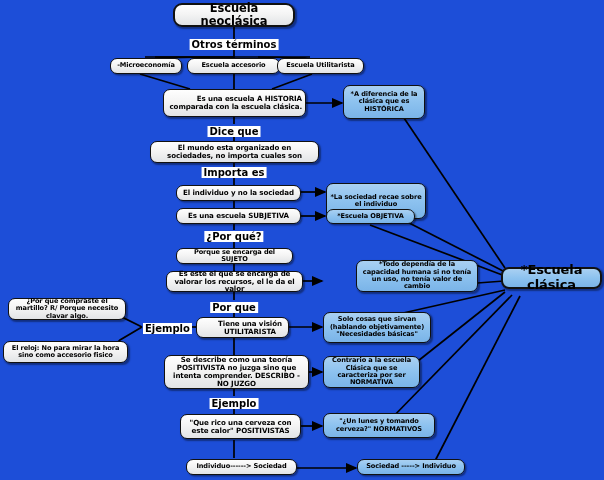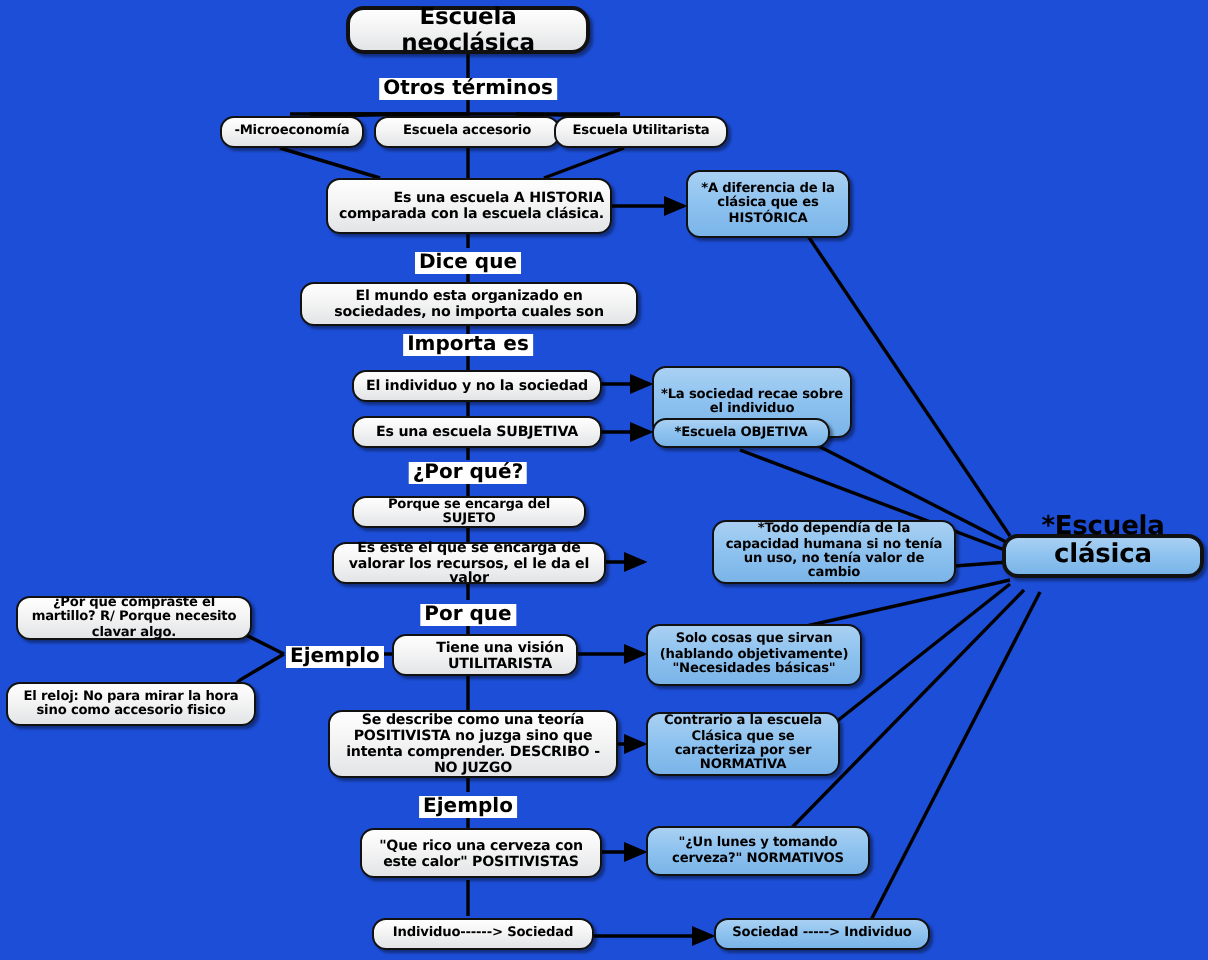--- a/index.html
+++ b/index.html
@@ -212,21 +212,21 @@
   </div>
 
   <div class="node grey sm" style="left:166px; top:271px; width:137px; height:21px;">
     <span>Es este el que se encarga de valorar los recursos, el le da el valor</span>
   </div>
 
   <div class="node blue xs" style="left:323px; top:260px; width:122px; height:32px;margin-left:33px;">
     <span>*Todo dependía de la capacidad humana si no tenía un uso, no tenía valor de cambio</span>
   </div>
 
-  <div class="node blue hub" style="left:501px; top:267px; width:101px; height:22px;align-items:flex-end;">
+  <div class="node blue hub" style="left:501px; top:267px; width:101px; height:22px;">
     <span>*Escuela clásica</span>
   </div>
 
   <div class="node grey xs" style="left:8px; top:298px; width:118px; height:22px;">
     <span>¿Por que compraste el martillo? R/ Porque necesito clavar algo.</span>
   </div>
 
   <div class="node grey xs" style="left:3px; top:341px; width:125px; height:22px;">
     <span>El reloj: No para mirar la hora sino como accesorio fisico</span>
   </div>

